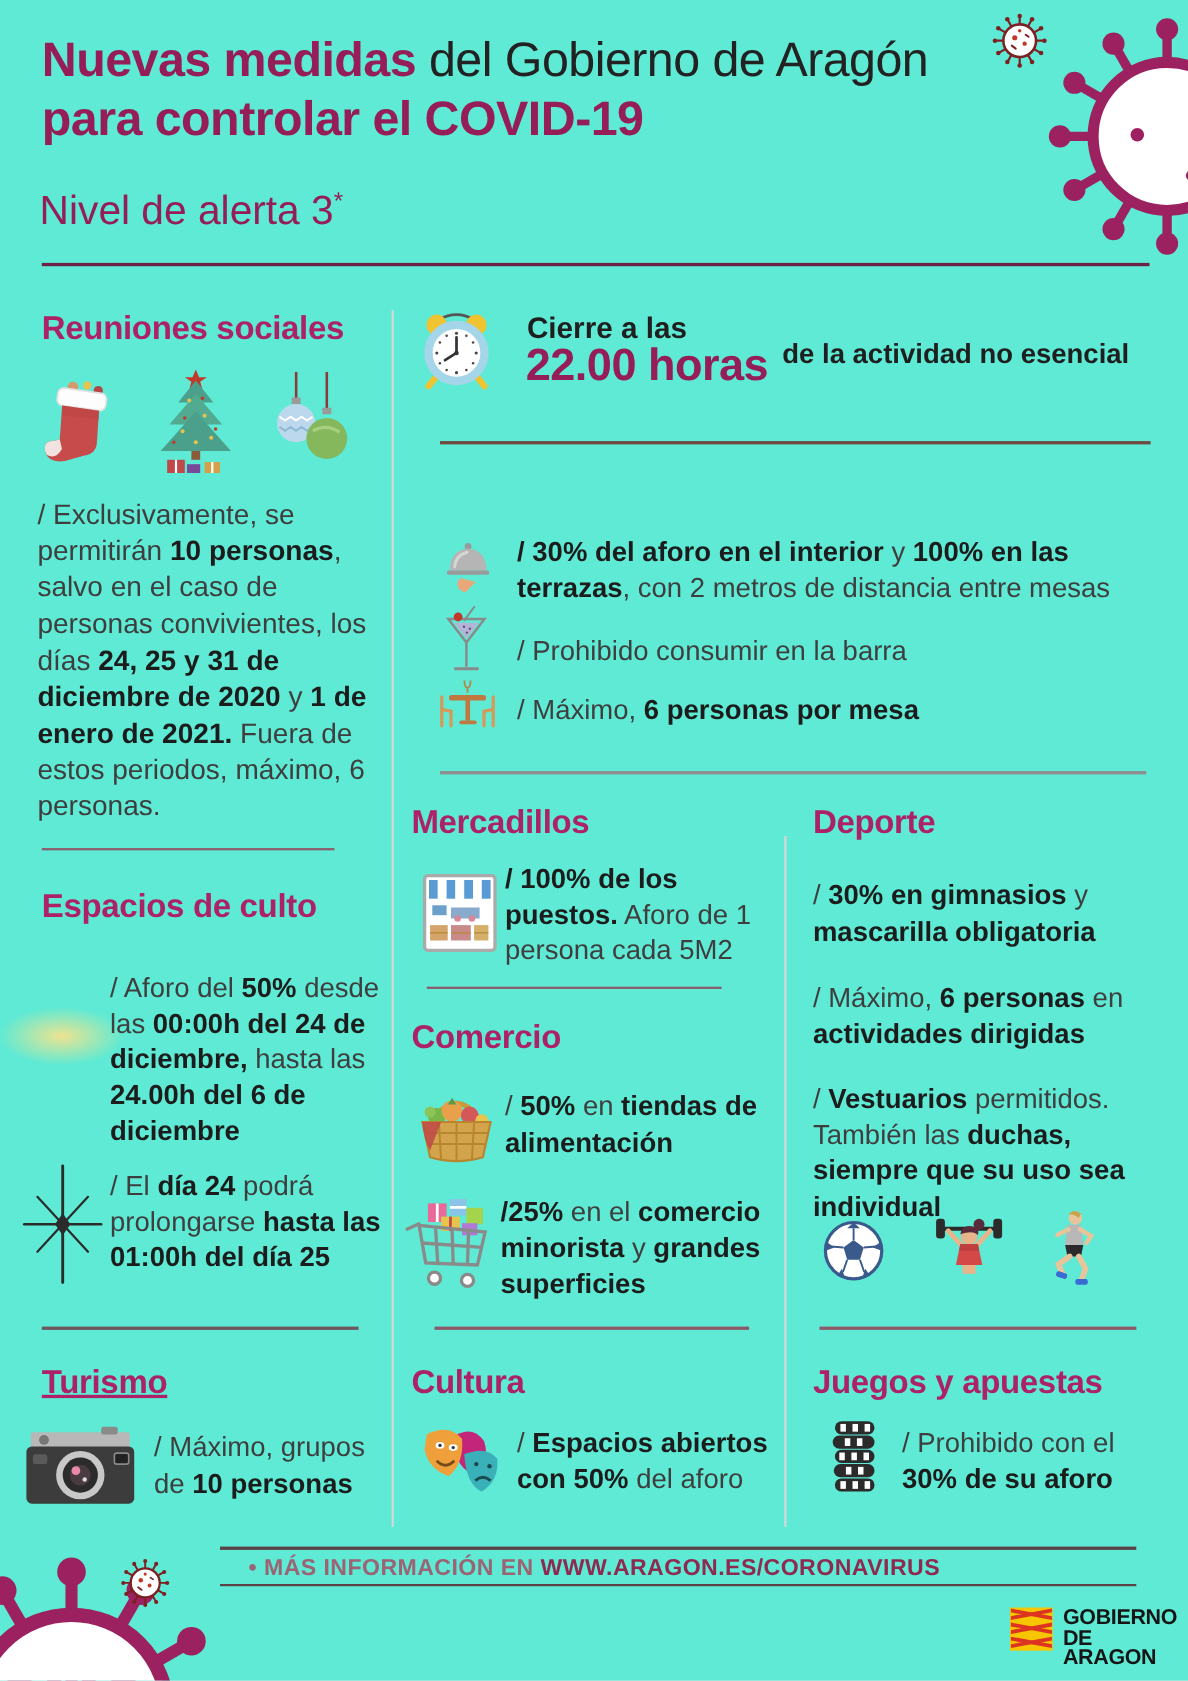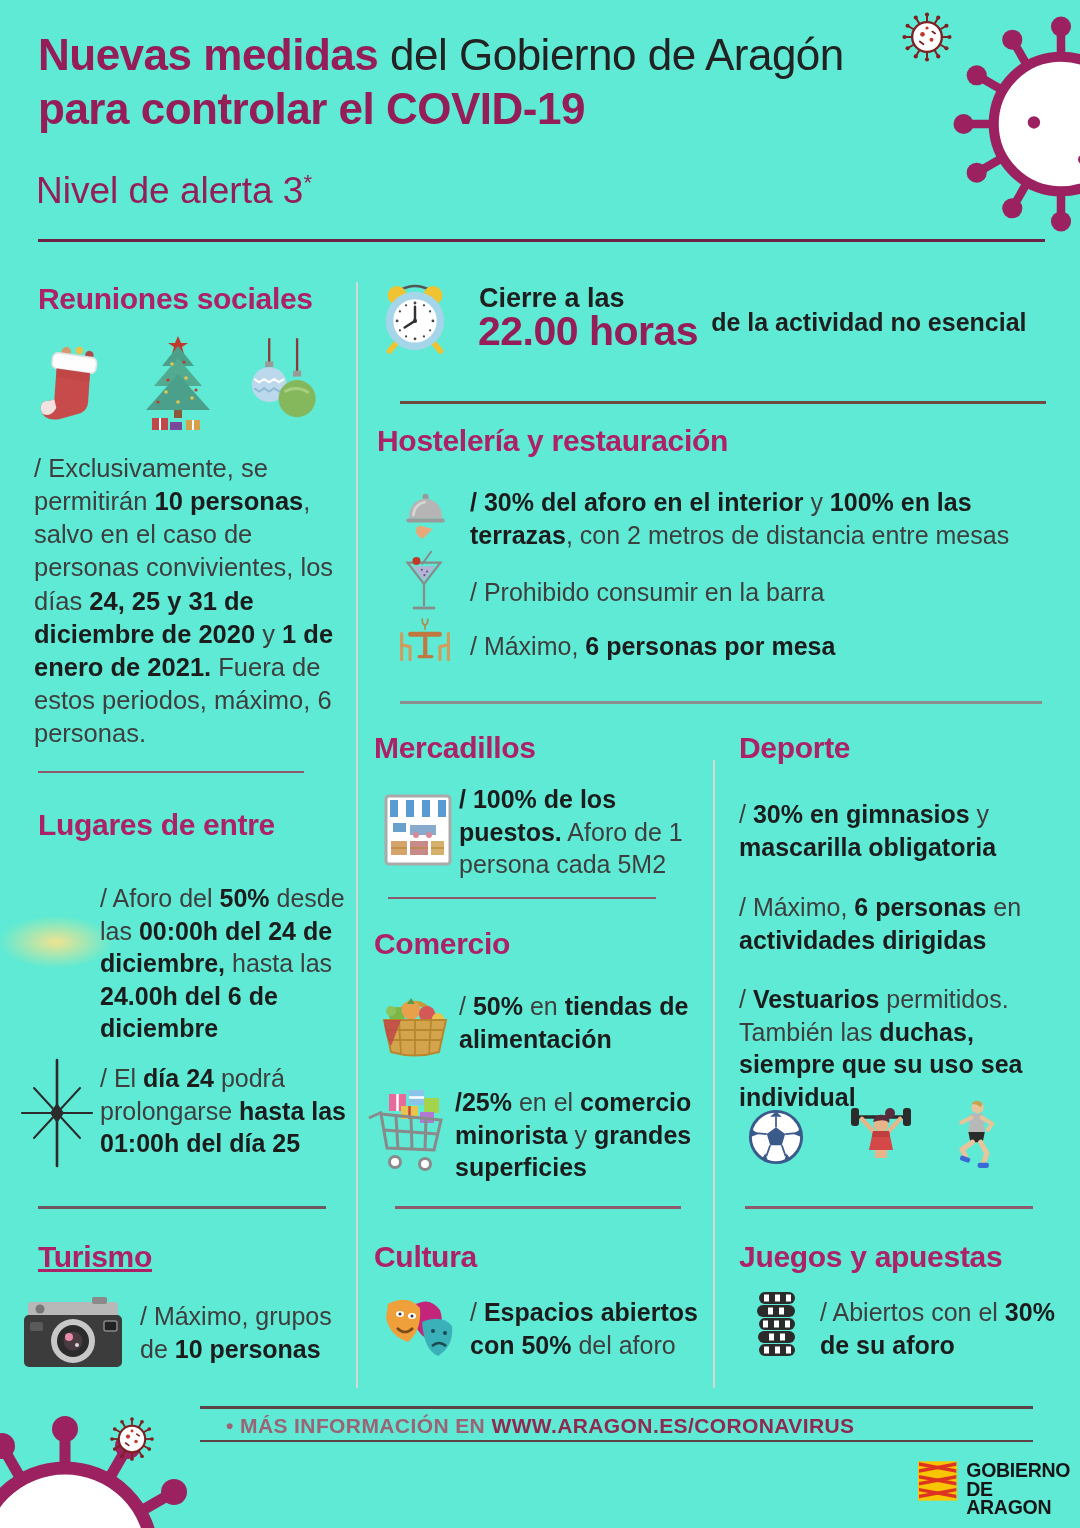--- a/index.html
+++ b/index.html
@@ -191,21 +191,21 @@
       <path d="M7,43 l4.3,3 4.3,-3 4.3,3 4.3,-3 4.3,3 4.3,-3" fill="none" stroke="#8fb8d4" stroke-width="1.6"></path>
       <circle cx="44" cy="52" r="16" fill="#85b85c"></circle>
       <path d="M33,46 q11,-6 21,1" fill="none" stroke="#a6d07f" stroke-width="2.5"></path>
     </svg>
   </div>
 
   <div class="abs txt" style="left:34px;top:452px;width:308px;font-size:25.5px;"><span class="">/ Exclusivamente, se permitirán </span><span class="seg-b">10 personas</span><span class="">, salvo en el caso de personas convivientes, los días </span><span class="seg-b">24, 25 y 31 de diciembre de 2020</span><span class=""> y </span><span class="seg-b">1 de enero de 2021.</span><span class=""> Fuera de estos periodos, máximo, 6 personas.</span></div>
 
   <div class="hline" style="left:38px;top:771px;width:266px;height:2px;"></div>
 
-  <div class="abs sec-title" style="left:38px;top:808px;">Lugares de entre</div>
+  <div class="abs sec-title" style="left:38px;top:808px;">Espacios de culto</div>
 
   <div class="abs glow" style="left:0px;top:916px;width:112px;height:52px;"></div>
   <div class="abs txt" style="left:100px;top:882px;width:252px;"><span class="">/ Aforo del </span><span class="seg-b">50%</span><span class="">  desde las </span><span class="seg-b">00:00h del 24 de diciembre,</span><span class=""> hasta las </span><span class="seg-b">24.00h del 6 de diciembre</span></div>
 
   <svg class="abs" style="left:18px;top:1058px;" width="78" height="110" viewBox="0 0 78 110">
     <g stroke="#2b2b2b" stroke-linecap="round">
       <line x1="39" y1="2" x2="39" y2="108" stroke-width="2.6"></line>
       <line x1="4" y1="55" x2="74" y2="55" stroke-width="2.2"></line>
       <line x1="16" y1="30" x2="62" y2="80" stroke-width="2"></line>
       <line x1="62" y1="30" x2="16" y2="80" stroke-width="2"></line>
@@ -263,21 +263,20 @@
   </svg>
 
   <div class="abs cierre1" style="left:479px;top:283px;">Cierre a las</div>
   <div class="abs row baseline" style="left:478px;top:308px;gap:13px;white-space:nowrap;">
     <span class="cierre-time">22.00 horas</span>
     <span class="cierre2">de la actividad no esencial</span>
   </div>
 
   <div class="hline" style="left:400px;top:401px;width:646px;height:3px;background:#6e4a40;"></div>
 
-  <div class="abs sec-title" style="left:377px;top:424px;">Hostelería y restauración</div>
 
   <svg class="abs" style="left:402px;top:486px;" width="48" height="60" viewBox="0 0 55 62">
     <circle cx="27" cy="9" r="3.5" fill="#999"></circle>
     <path d="M8,34 Q8,13 27,11 Q46,13 46,34 Z" fill="#b5b5b5"></path>
     <path d="M13,30 Q14,18 26,15" fill="none" stroke="#d6d6d6" stroke-width="3" stroke-linecap="round"></path>
     <rect x="5" y="34" width="44" height="4.5" rx="2" fill="#9a9a9a"></rect>
     <path d="M20,42 L35,46 L24,57 Q13,53 17,44 Z" fill="#e8a87a"></path>
   </svg>
   <div class="abs txt" style="left:470px;top:486px;width:580px;"><span class="seg-b">/ </span><span class="seg-b">30% del aforo en el interior</span><span class=""> y </span><span class="seg-b">100% en las terrazas</span><span class="">, con 2 metros de distancia entre mesas</span></div>
 
@@ -478,21 +477,21 @@
         <rect x="33" y="30.5" width="5" height="7" fill="#fff"></rect>
       <rect x="6" y="41" width="37" height="12" rx="6" fill="#2b2b2b"></rect>
       <rect x="17" y="43.5" width="5" height="7" fill="#fff"></rect>
         <rect x="28" y="43.5" width="5" height="7" fill="#fff"></rect>
       <rect x="7" y="54" width="36" height="12" rx="6" fill="#2b2b2b"></rect>
       <rect x="12" y="56.5" width="5" height="7" fill="#fff"></rect>
         <rect x="23" y="56.5" width="5" height="7" fill="#fff"></rect>
         <rect x="34" y="56.5" width="5" height="7" fill="#fff"></rect>
     </g>
   </svg>
-  <div class="abs txt" style="left:820px;top:1296px;width:238px;"><span class="">/ Abiertos con el </span><span class="seg-b">30% de su aforo</span></div>
+  <div class="abs txt" style="left:820px;top:1296px;width:238px;"><span class="">/ Prohibido con el </span><span class="seg-b">30% de su aforo</span></div>
 
   <div class="hline" style="left:200px;top:1406px;width:833px;height:2.5px;background:#5c4347;"></div>
   <div class="abs foot-info" style="left:226px;top:1414px;"><span class="">•  MÁS INFORMACIÓN EN </span><span class="seg-b">WWW.ARAGON.ES/CORONAVIRUS</span></div>
   <div class="hline" style="left:200px;top:1440px;width:833px;height:2px;background:#5c4347;"></div>
 
   <svg class="abs" style="left:-85px;top:1405px;" width="300" height="300" viewBox="0 0 300 300">
     <g stroke="#9c2160" stroke-width="11">
       <line x1="150" y1="150" x2="276" y2="150"></line>
         <line x1="150" y1="150" x2="259" y2="213"></line>
         <line x1="150" y1="150" x2="213" y2="259"></line>

